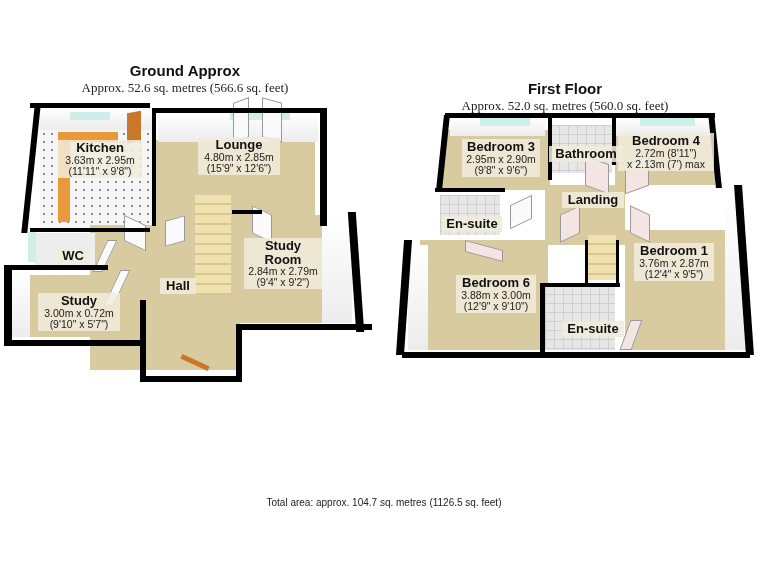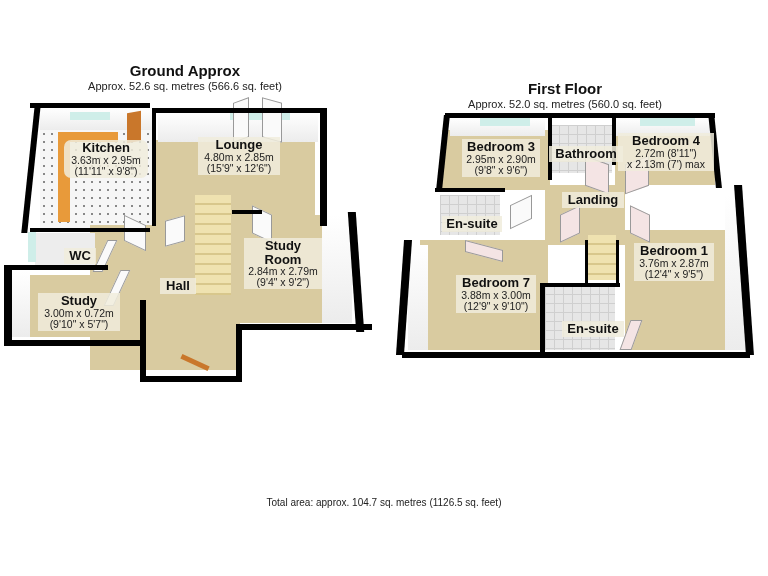--- a/index.html
+++ b/index.html
@@ -1,19 +1,19 @@
 <!DOCTYPE html>
 <html><head>
 <meta charset="utf-8">
 <style>
   html, body { margin:0; padding:0; }
   body { width:768px; height:576px; background:#ffffff; position:relative; overflow:hidden;
          font-family:"Liberation Sans", sans-serif; color:#111; }
   .floor-title { position:absolute; text-align:center; font-weight:bold; font-size:15px; color:#111; }
-  .floor-sub { position:absolute; text-align:center; font-size:11px; color:#222; }
+  .floor-sub { position:absolute; text-align:center; font-size:13px; color:#222;font-family:Liberation Serif, serif; }
   .wall { position:absolute; background:#000; }
   .floor { position:absolute; }
   .carpet { background:#d9cba0; }
   .tile { background:#f6f6f6; background-image:radial-gradient(#888 0.8px, transparent 1px); background-size:8px 8px; }
   .bathtile { background:#e6e6e6; background-image:linear-gradient(#cfcfcf 1px, transparent 1px), linear-gradient(90deg,#cfcfcf 1px, transparent 1px); background-size:9px 9px; }
   .wallface { position:absolute; background:linear-gradient(#ffffff,#ececec); }
   .window { position:absolute; background:#cfeee9; }
   .door { position:absolute; background:#fafafa; border:1px solid #999; }
   .wooddoor { position:absolute; background:#c9772b; }
   .counter { position:absolute; background:#e89a3a; }
@@ -71,31 +71,31 @@
   <div class="wall" style="left:240px;top:324px;width:132px;height:6px;"></div>
   <div class="wall" style="left:236px;top:324px;width:6px;height:56px;"></div>
   <div class="wall" style="left:140px;top:376px;width:102px;height:6px;"></div>
   <div class="wall" style="left:140px;top:300px;width:6px;height:82px;"></div>
   <div class="wall" style="left:4px;top:340px;width:140px;height:6px;"></div>
   <div class="wall" style="left:4px;top:265px;width:8px;height:80px;"></div>
   <div class="wall" style="left:8px;top:265px;width:100px;height:5px;"></div>
   <div class="wall" style="left:30px;top:228px;width:120px;height:4px;"></div>
   <div class="wall" style="left:232px;top:210px;width:30px;height:4px;"></div>
 
-  <div class="label" style="left:64px;top:140px;width:78px;border-radius:7px;">
+  <div class="label" style="left:58px;top:140px;width:78px;">
     <span class="name">Kitchen</span>
     <span class="dim">3.63m x 2.95m</span>
     <span class="dim">(11'11" x 9'8")</span>
   </div>
   <div class="label" style="left:198px;top:137px;width:76px;">
     <span class="name">Lounge</span>
     <span class="dim">4.80m x 2.85m</span>
     <span class="dim">(15'9" x 12'6")</span>
   </div>
-  <div class="label" style="left:64px;top:248px;width:26px;text-align:center;">
+  <div class="label" style="left:57px;top:248px;width:26px;text-align:center;">
     <span class="name">WC</span>
   </div>
   <div class="label" style="left:244px;top:238px;width:72px;">
     <span class="name">Study</span>
     <span class="name">Room</span>
     <span class="dim">2.84m x 2.79m</span>
     <span class="dim">(9'4" x 9'2")</span>
   </div>
   <div class="label" style="left:38px;top:293px;width:76px;">
     <span class="name">Study</span>
@@ -175,21 +175,21 @@
   </div>
   <div class="label" style="left:442px;top:216px;width:54px;">
     <span class="name">En-suite</span>
   </div>
   <div class="label" style="left:634px;top:243px;width:74px;">
     <span class="name">Bedroom 1</span>
     <span class="dim">3.76m x 2.87m</span>
     <span class="dim">(12'4" x 9'5")</span>
   </div>
   <div class="label" style="left:456px;top:275px;width:74px;">
-    <span class="name">Bedroom 7</span>
+    <span class="name">Bedroom 6</span>
     <span class="dim">3.88m x 3.00m</span>
     <span class="dim">(12'9" x 9'10")</span>
   </div>
   <div class="label" style="left:562px;top:321px;width:56px;">
     <span class="name">En-suite</span>
   </div>
 </div>
 
 <div class="total">Total area: approx. 104.7 sq. metres (1126.5 sq. feet)</div>
 

